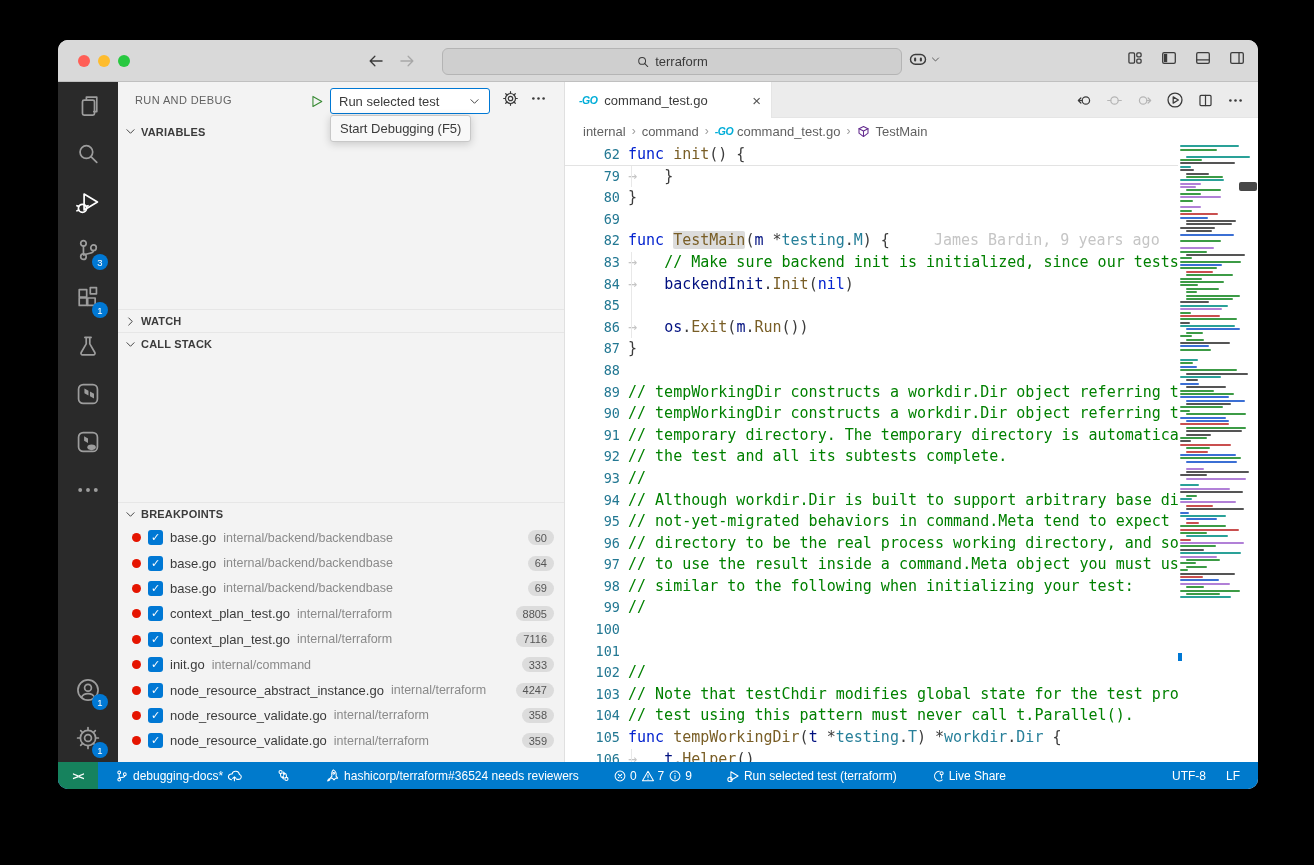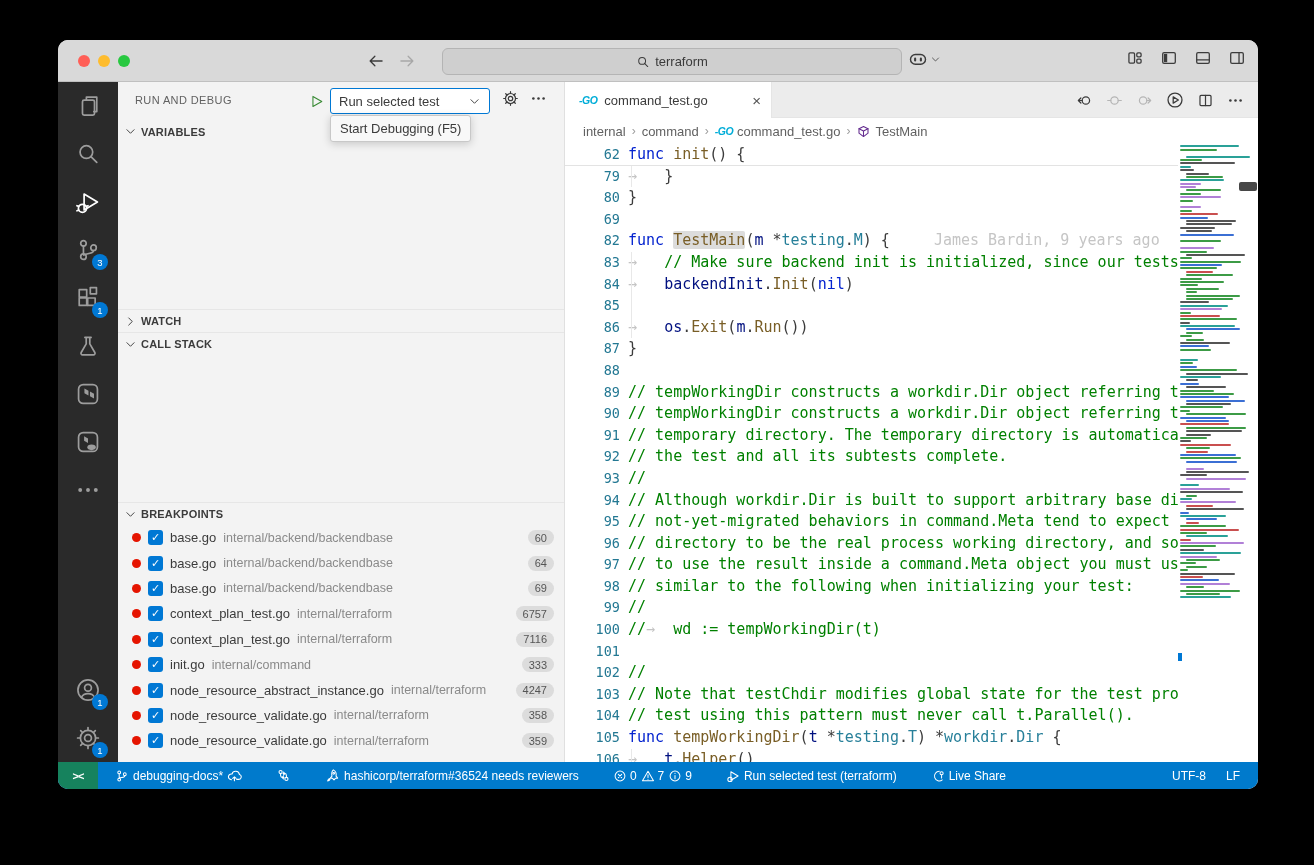--- a/index.html
+++ b/index.html
@@ -364,21 +364,21 @@
             <span class="bp-check">✓</span>
             <span class="bp-file">base.go</span>
             <span class="bp-path">internal/backend/backendbase</span>
             <span class="bp-badge">69</span>
           </div>
           <div class="bp-row">
             <span class="bp-dot"></span>
             <span class="bp-check">✓</span>
             <span class="bp-file">context_plan_test.go</span>
             <span class="bp-path">internal/terraform</span>
-            <span class="bp-badge">6757</span>
+            <span class="bp-badge">8805</span>
           </div>
           <div class="bp-row">
             <span class="bp-dot"></span>
             <span class="bp-check">✓</span>
             <span class="bp-file">context_plan_test.go</span>
             <span class="bp-path">internal/terraform</span>
             <span class="bp-badge">7116</span>
           </div>
           <div class="bp-row">
             <span class="bp-dot"></span>
@@ -574,21 +574,20 @@
             <div class="code-row">
               <span class="ln">98</span>
               <span class="code-text"><span class="cm">// similar to the following when initializing your test:</span></span>
             </div>
             <div class="code-row">
               <span class="ln">99</span>
               <span class="code-text"><span class="cm">//</span></span>
             </div>
             <div class="code-row">
               <span class="ln">100</span>
-              <span class="code-text"><span class="cm">//</span><span class="ws">→  </span><span class="cm">wd := tempWorkingDir(t)</span></span>
             </div>
             <div class="code-row">
               <span class="ln">101</span>
             </div>
             <div class="code-row">
               <span class="ln">102</span>
               <span class="code-text"><span class="cm">//</span></span>
             </div>
             <div class="code-row">
               <span class="ln">103</span>

